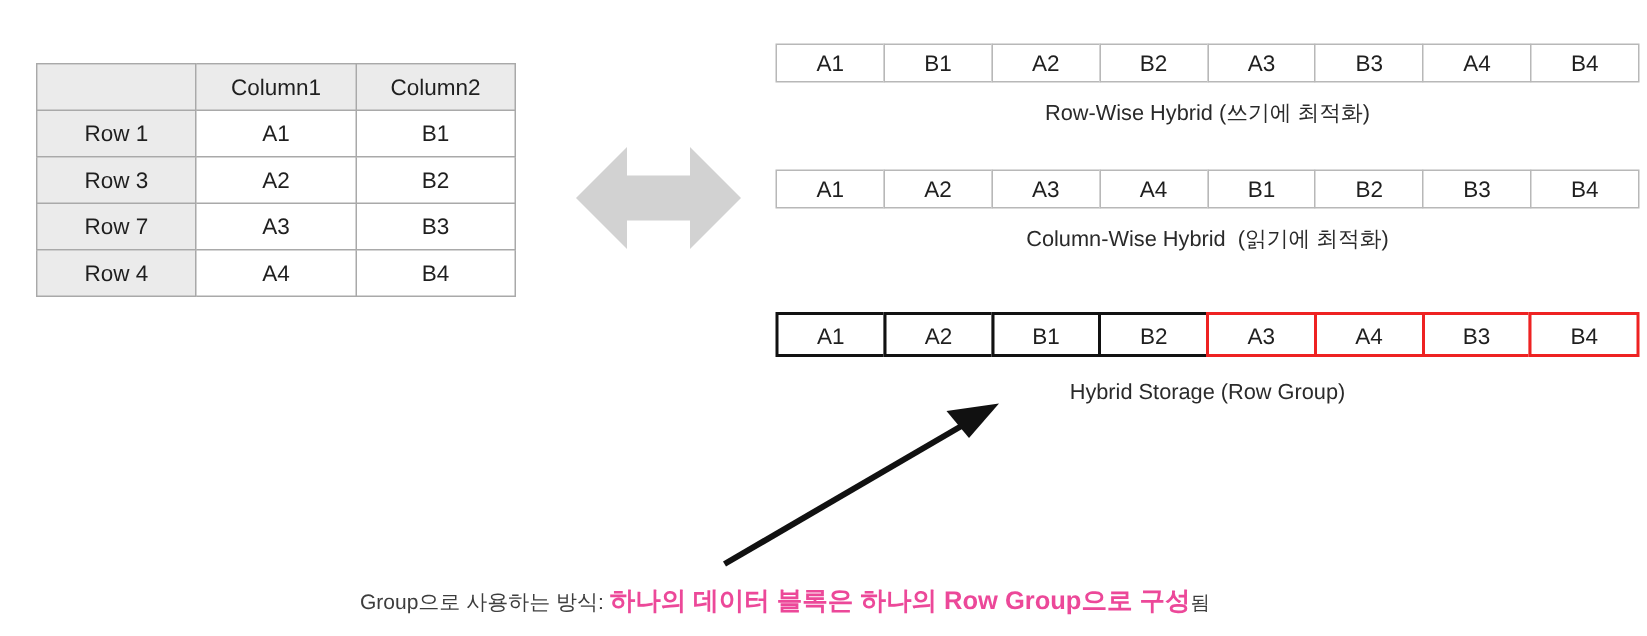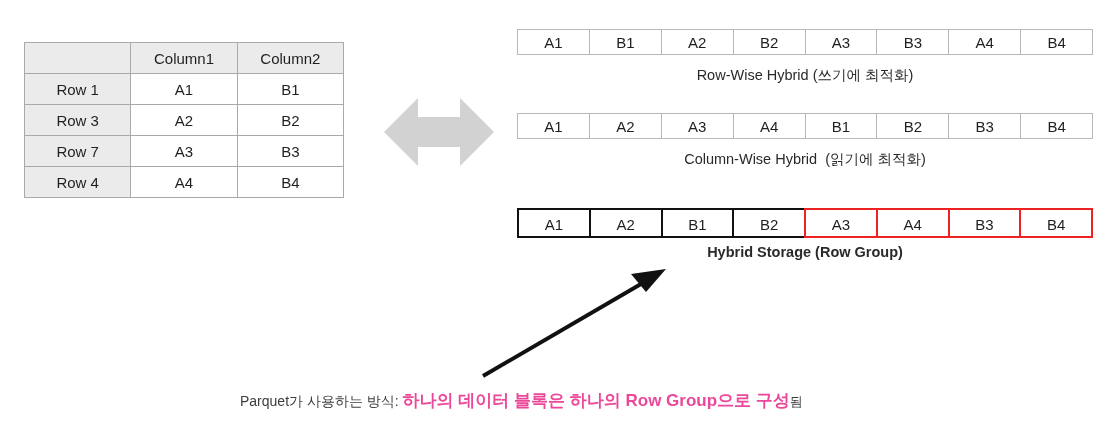--- a/index.html
+++ b/index.html
@@ -99,21 +99,21 @@
     position: absolute;
     width: 576px;
     left: 517px;
     text-align: center;
     font-size: 14.5px;
     color: #2a2a2a;
     white-space: pre;
   }
   #label-row { top: 66px; }
   #label-col { top: 150px; }
-  #label-hyb { top: 244px; font-weight: bold; }
+  #label-hyb { top: 254px; }
 
   
   #pointer-arrow {
     position: absolute;
     left: 470px;
     top: 258px;
     width: 210px;
     height: 125px;
   }
 
@@ -210,14 +210,14 @@
   <div class="cell grp-b">B4</div>
 </div>
 <div class="strip-label" id="label-hyb">Hybrid Storage (Row Group)</div>
 
 <svg id="pointer-arrow" viewBox="0 0 210 125">
   <line x1="13" y1="118" x2="183" y2="19" stroke="#111111" stroke-width="4"></line>
   <polygon points="196,11 161,16 176,34" fill="#111111"></polygon>
 </svg>
 
 <div id="bottom-caption">
-  <span class="lead">Parquet가 사용하는 방식: </span><span class="emph">하나의 데이터 블록은 하나의 Row Group으로 구성</span><span class="tail">됨</span>
+  <span class="lead">Group으로 사용하는 방식: </span><span class="emph">하나의 데이터 블록은 하나의 Row Group으로 구성</span><span class="tail">됨</span>
 </div>
 
 </body></html>

